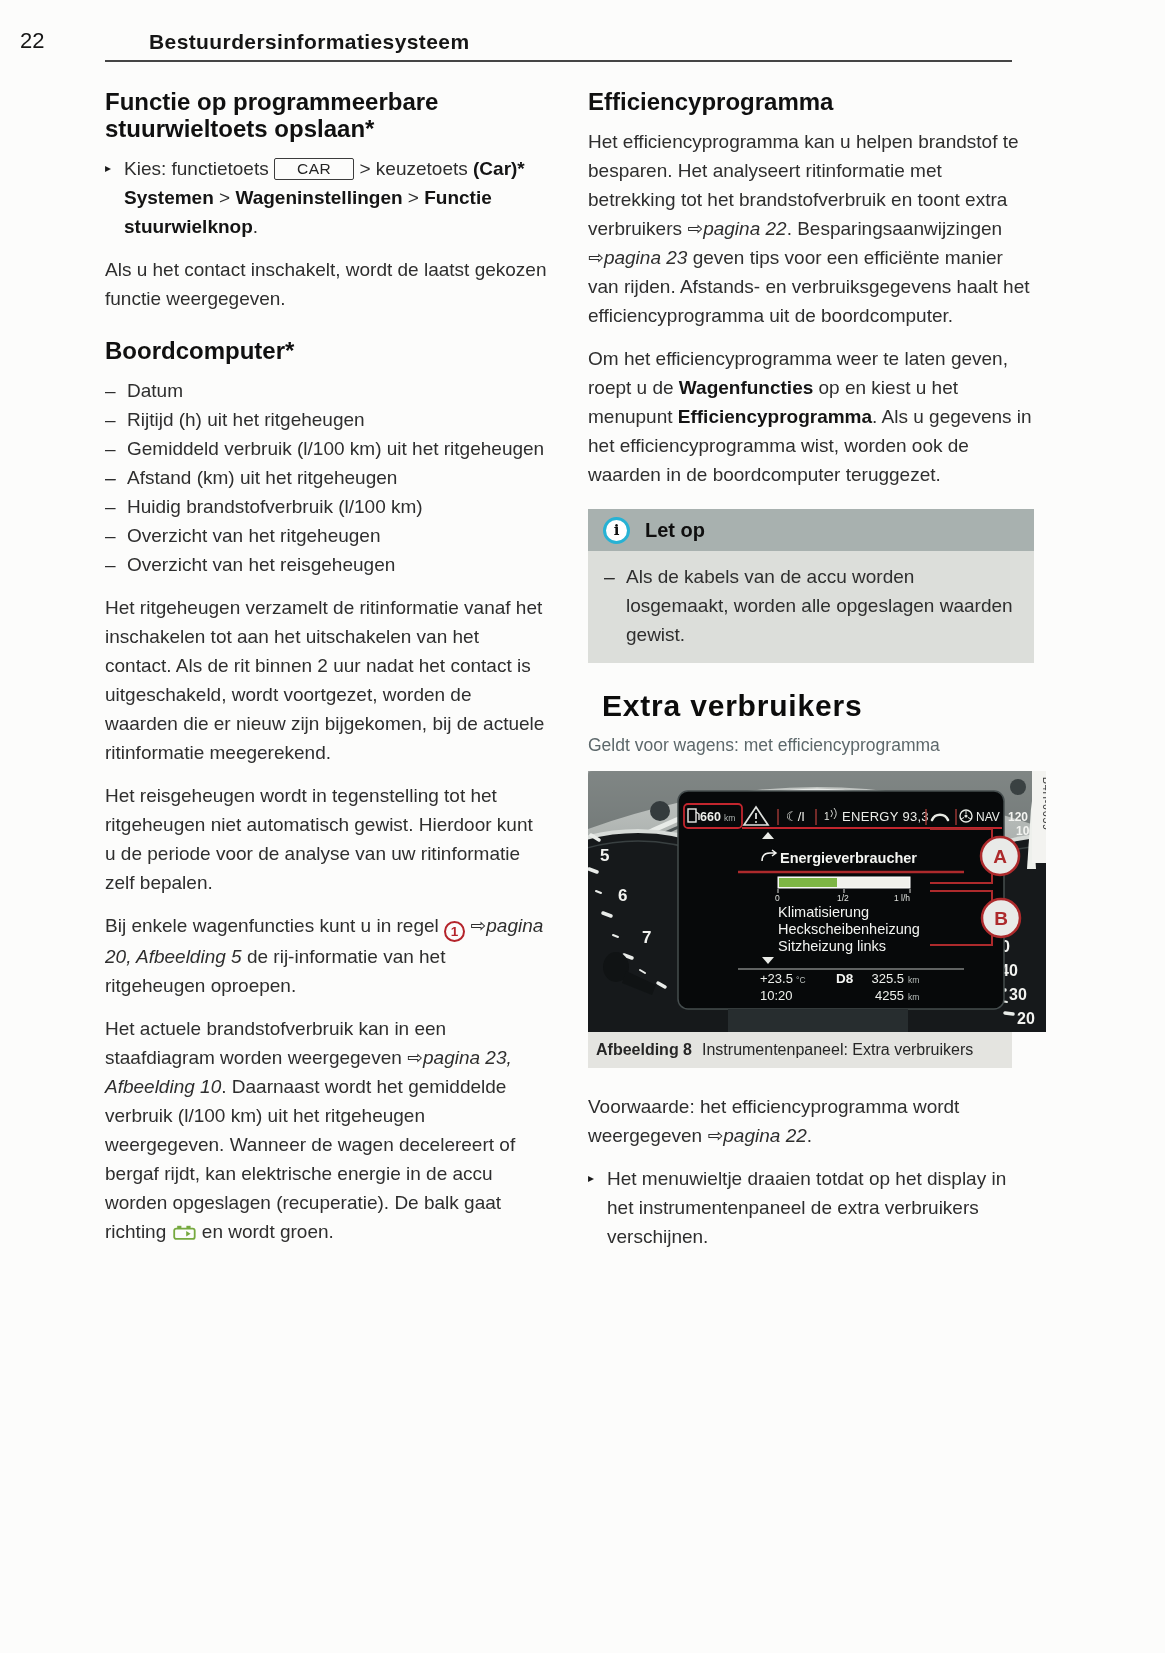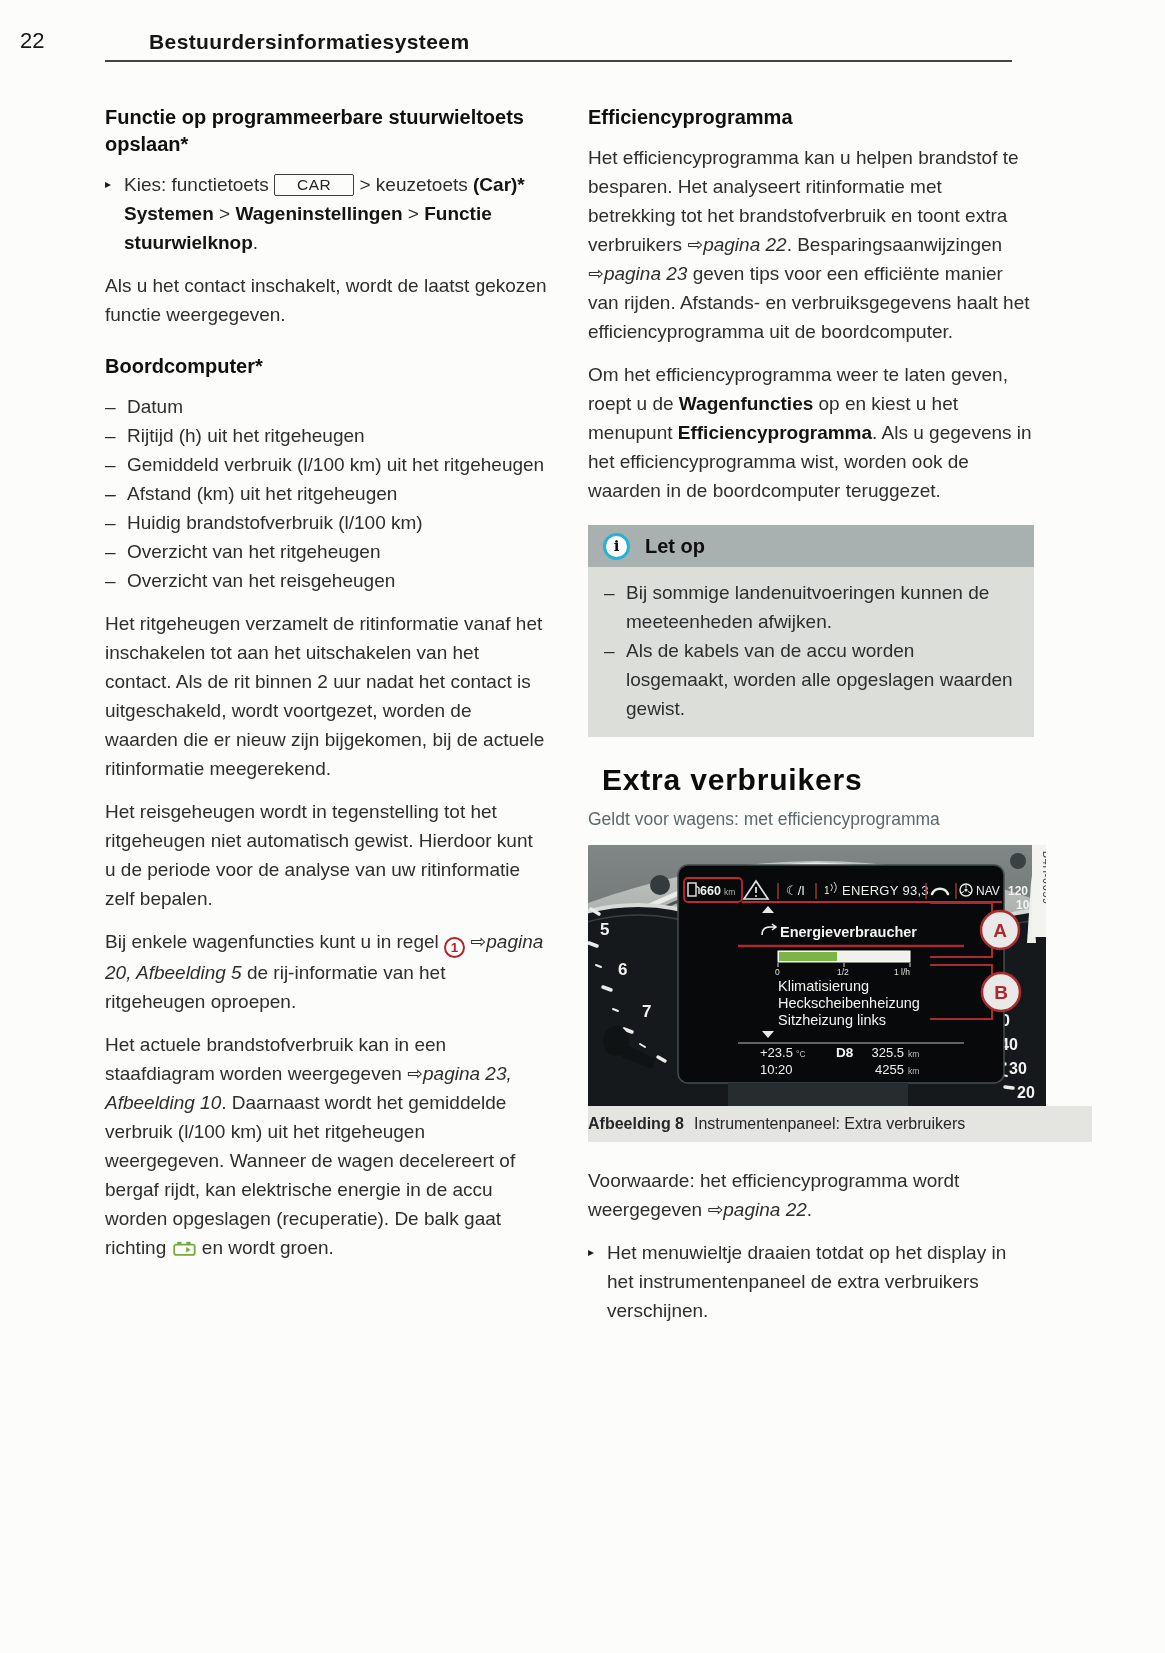--- a/index.html
+++ b/index.html
@@ -12,21 +12,21 @@
   b { color:#141414; }
   i.ref { font-style:italic; }
   
   .page-num { position:absolute; left:20px; top:26px; font-size:22px; font-weight:400; color:#161616; }
   .doc-title { position:absolute; left:105px; top:27px; font-size:21px; font-weight:700; letter-spacing:.4px; color:#161616;margin-left:44px; }
   .header-rule { position:absolute; left:105px; top:60px; width:907px; height:2px; background:#454545; }
   
   .col { position:absolute; top:88px; }
   .col-left { left:105px; width:442px; }
   .col-right { left:588px; width:446px; }
-  h3 { font-size:20px; line-height:27px; color:#101010; margin:16px 0 12px; }
+  h3 { font-size:24px; line-height:27px; color:#101010; margin:0 0 12px; }
   h3.spaced { margin-top:24px; }
   p { margin:0 0 14px; }
   .big-heading { font-size:30px; line-height:38px; font-weight:700; letter-spacing:.8px; color:#0c0c0c; margin:24px 14px 8px; }
   .applies { font-size:17.5px; line-height:24px; color:#5d686b; margin:0 0 14px; }
   
   ul { list-style:none; }
   .tri-list { margin:0 0 14px; }
   .tri-list > li { position:relative; padding-left:19px; }
   .tri { position:absolute; left:0; top:0; font-size:12px; line-height:29px; color:#191919; }
   .dash-list { margin:0 0 14px; }
@@ -52,21 +52,21 @@
     color:#101010; display:flex; align-items:center; justify-content:center;
     font-family:"DejaVu Serif",serif; font-weight:700; font-size:15px; line-height:1;
   }
   .note-title { font-size:20px; font-weight:700; color:#0f0f0f; margin-left:15px; }
   .note-body { background:#dcdeda; padding:11px 16px 14px; }
   .note-body .dash-list { margin:0; }
   
   figure { width:458px; margin:0; }
   .cluster { display:block; font-family:"Liberation Sans","DejaVu Sans",sans-serif; }
   figcaption {
-    background:#e4e4e0; width:504px; padding:7px 0 8px;
+    background:#e4e4e0; width:424px; padding:7px 8px 8px;
     font-size:16px; line-height:21px; color:#262626;
   }
   .cap-label { font-weight:700; margin-right:10px; }
   .figure-wrap { margin:0 0 24px; }
   .p-rel { position:relative; }
   .cont-marker { position:absolute; right:-14px; bottom:2px; font-size:15px; color:#1b1b1b; }
 </style>
 </head>
 <body>
 
@@ -132,21 +132,21 @@
     <span>Om het efficiencyprogramma weer te laten geven, roept u de </span><b>Wagenfuncties</b><span> op en kiest u het menupunt </span><b>Efficiencyprogramma</b><span>. Als u gegevens in het efficiencyprogramma wist, worden ook de waarden in de boordcomputer teruggezet.</span>
   </p>
 
   <div class="note">
     <div class="note-header">
       <span class="info-icon">i</span>
       <span class="note-title">Let op</span>
     </div>
     <div class="note-body">
       <ul class="dash-list">
-        <li><span class="dash">–</span><span>Bij sommige landenuitvoeringen kunnen de meeteenheden afwijken.</span></li>
+        <li><span class="dash">–</span></li>
         <li><span class="dash">–</span><span>Als de kabels van de accu worden losgemaakt, worden alle opgeslagen waarden gewist.</span></li>
       </ul>
     </div>
   </div>
 
   <div class="big-heading">Extra verbruikers</div>
   <div class="applies">Geldt voor wagens: met efficiencyprogramma</div>
 
   <div class="figure-wrap">
   <figure>

